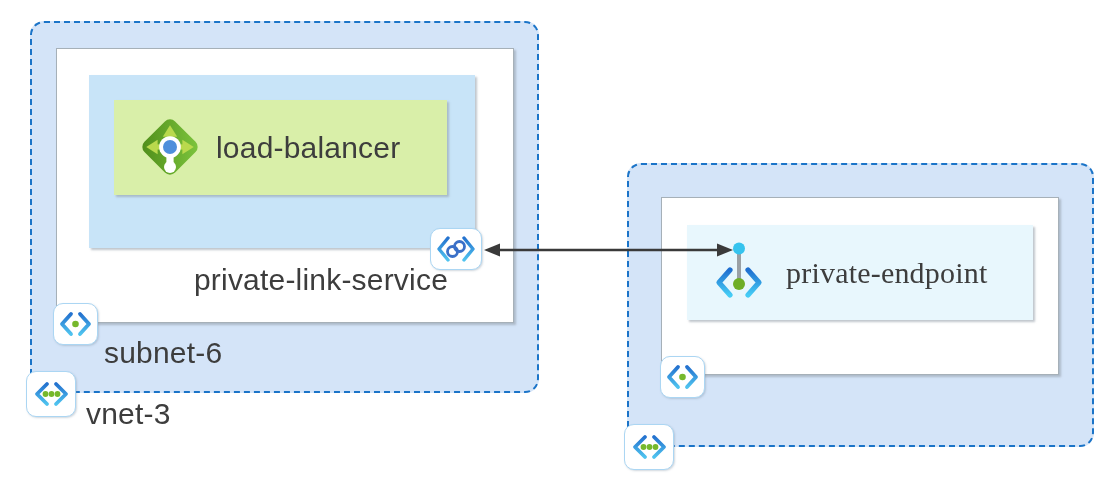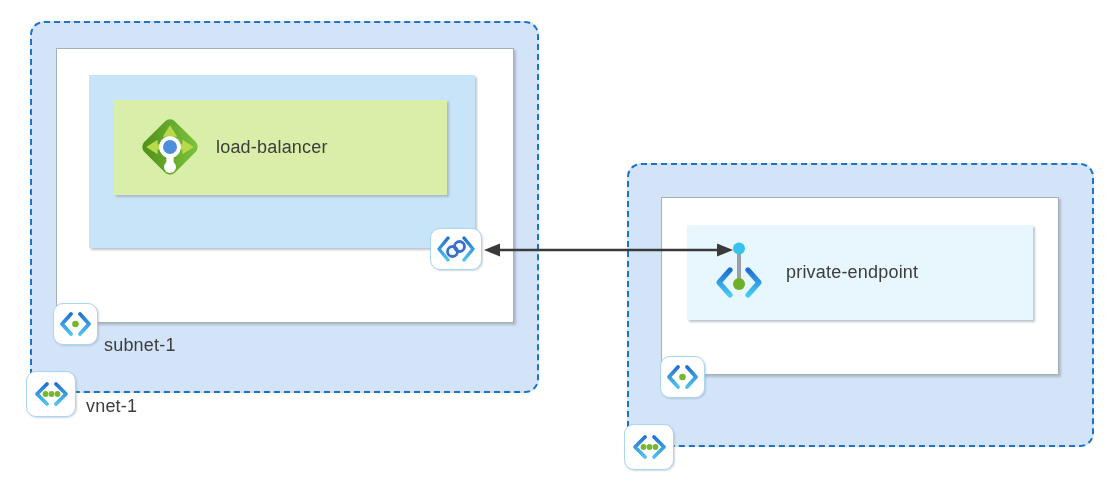--- a/index.html
+++ b/index.html
@@ -4,42 +4,42 @@
 <style>
   html,body { margin:0; padding:0; background:#fff; }
   .page {
     position:relative; width:1110px; height:489px; background:#ffffff;
     font-family:"Liberation Sans", sans-serif; overflow:hidden;
   }
   .vnet {
     position:absolute; background:#d4e4f8; border:2px dashed #1b74c8; border-radius:14px;
   }
   #vnet1  { left:30px;  top:21px;  width:505px; height:368px; }
-  #vnetpe { left:627px; top:163px; width:463px; height:280px; }
+  #vnetpe { left:627px; top:163px; width:463px; height:280px;font-family:Liberation Serif, serif; }
   .subnet {
     position:absolute; background:#ffffff; border:1px solid #a6b0b8;
     box-shadow:2px 2px 2px rgba(140,152,163,.55);
   }
   #subnet1  { left:24px; top:25px; width:456px; height:273px; }
   #subnetpe { left:32px; top:32px; width:396px; height:176px; }
   .pls-box {
     position:absolute; left:32px; top:26px; width:386px; height:173px;
     background:#c8e4f8; box-shadow:2px 2px 2px rgba(140,152,163,.55);
   }
   .lb-box {
     position:absolute; left:25px; top:25px; width:333px; height:95px;
     background:#d9efa9; box-shadow:2px 2px 2px rgba(140,152,163,.55);
     display:flex; align-items:center; padding-left:24px; gap:14px; box-sizing:border-box;
   }
   .pe-box {
     position:absolute; left:25px; top:27px; width:346px; height:95px;
     background:#e8f7fd; box-shadow:2px 2px 2px rgba(140,152,163,.55);
     display:flex; align-items:center; padding-left:22px; gap:17px; box-sizing:border-box;
   }
-  .label { color:#3d3d3d; font-size:18px; letter-spacing:.2px; white-space:nowrap; line-height:1.1; }
+  .label { color:#3d3d3d; font-size:30px; letter-spacing:.2px; white-space:nowrap; line-height:1.1; }
   .abs-label { position:absolute; }
   .pls-label { top:214px; left:50%; transform:translateX(-50%); margin-left:36px; }
   .subnet1-label  { left:72px; top:313px; }
   .vnet1-label    { left:54px; top:374px; }
   .subnetpe-label { left:83px; top:225px; }
   .vnetpe-label   { left:60px; top:285px; }
   .icon-chip {
     position:absolute; background:#ffffff; border:1.5px solid #abd6f3; border-radius:10px;
     display:flex; align-items:center; justify-content:center;
     box-shadow:1px 1px 2px rgba(120,140,160,.35); box-sizing:border-box; z-index:5;
@@ -99,53 +99,54 @@
                 <stop offset="1" stop-color="#4fc3ef"></stop>
             </linearGradient>
           </defs>
           <path d="M13 5 L4 16 L13 27" fill="none" stroke="url(#g-pls)" stroke-width="3.4" stroke-linecap="round" stroke-linejoin="round"></path>
           <path d="M29 5 L38 16 L29 27" fill="none" stroke="url(#g-pls)" stroke-width="3.4" stroke-linecap="round" stroke-linejoin="round"></path>
           <circle cx="17.5" cy="18.5" r="5" fill="none" stroke="#3a70c8" stroke-width="2.8"></circle>
           <circle cx="24.5" cy="13.5" r="5" fill="none" stroke="#3a70c8" stroke-width="2.8"></circle>
         </svg>
       </div>
 
+      <div class="label abs-label pls-label">private-link-service</div>
     </div>
 
     <div class="icon-chip subnet-chip" id="subnet1-chip">
       <svg width="37" height="30" viewBox="0 0 37 30">
         <defs>
           <linearGradient id="g-sub1" x1="0" y1="0" x2="0" y2="1">
             <stop offset="0" stop-color="#2472cf"></stop>
               <stop offset="1" stop-color="#4fc3ef"></stop>
           </linearGradient>
         </defs>
         <path d="M14 5 L5 15 L14 25" fill="none" stroke="url(#g-sub1)" stroke-width="3.8" stroke-linecap="round" stroke-linejoin="round"></path>
         <path d="M23 5 L32 15 L23 25" fill="none" stroke="url(#g-sub1)" stroke-width="3.8" stroke-linecap="round" stroke-linejoin="round"></path>
         <circle cx="18.5" cy="15" r="3.3" fill="#76b82c"></circle>
       </svg>
     </div>
-    <div class="label abs-label subnet1-label">subnet-1</div>
+    <div class="label abs-label subnet1-label">subnet-6</div>
 
     <div class="icon-chip vnet-chip" id="vnet1-chip">
       <svg width="41" height="32" viewBox="0 0 41 32">
         <defs>
           <linearGradient id="g-vn1" x1="0" y1="0" x2="0" y2="1">
             <stop offset="0" stop-color="#2472cf"></stop>
               <stop offset="1" stop-color="#4fc3ef"></stop>
           </linearGradient>
         </defs>
         <path d="M16 6 L6 16 L16 26" fill="none" stroke="url(#g-vn1)" stroke-width="3.8" stroke-linecap="round" stroke-linejoin="round"></path>
         <path d="M25 6 L35 16 L25 26" fill="none" stroke="url(#g-vn1)" stroke-width="3.8" stroke-linecap="round" stroke-linejoin="round"></path>
         <circle cx="14.5" cy="16" r="2.9" fill="#76b82c"></circle>
         <circle cx="20.5" cy="16" r="2.9" fill="#76b82c"></circle>
         <circle cx="26.5" cy="16" r="2.9" fill="#76b82c"></circle>
       </svg>
     </div>
-    <div class="label abs-label vnet1-label">vnet-1</div>
+    <div class="label abs-label vnet1-label">vnet-3</div>
   </div>
 
   <div class="vnet" id="vnetpe">
 
     <div class="subnet" id="subnetpe">
       <div class="pe-box">
         <svg class="flex-icon" width="60" height="66" viewBox="0 0 60 66">
           <defs>
             <linearGradient id="g-pe" x1="0" y1="0" x2="0" y2="1">
               <stop offset="0" stop-color="#1f6fd0"></stop>

